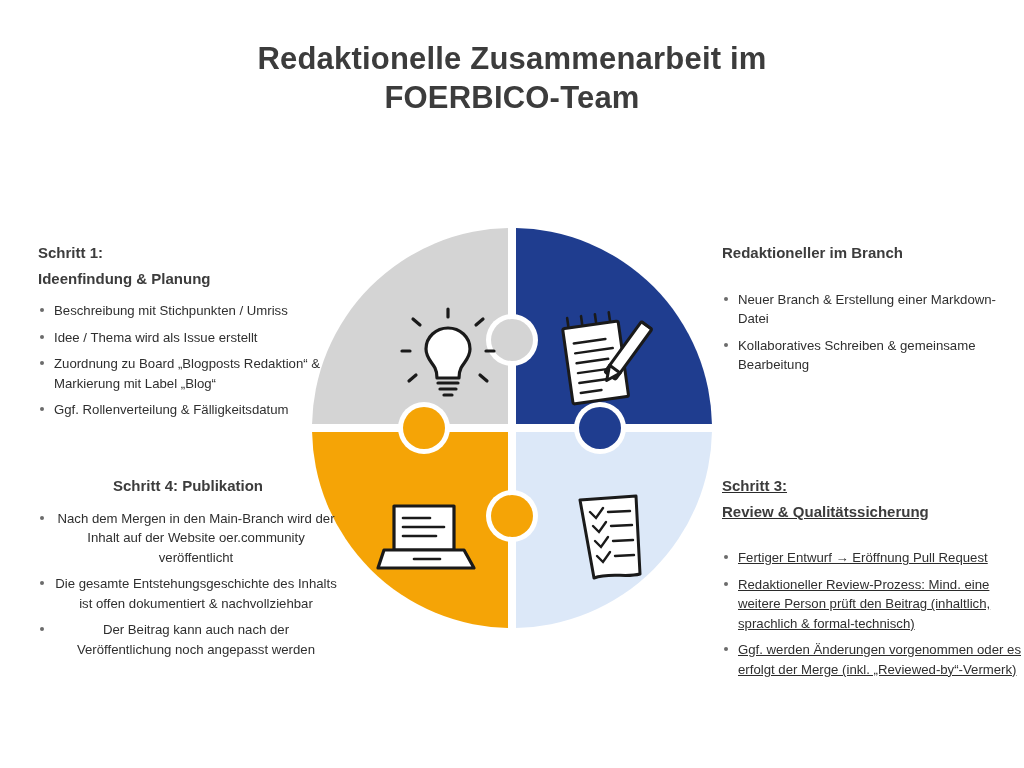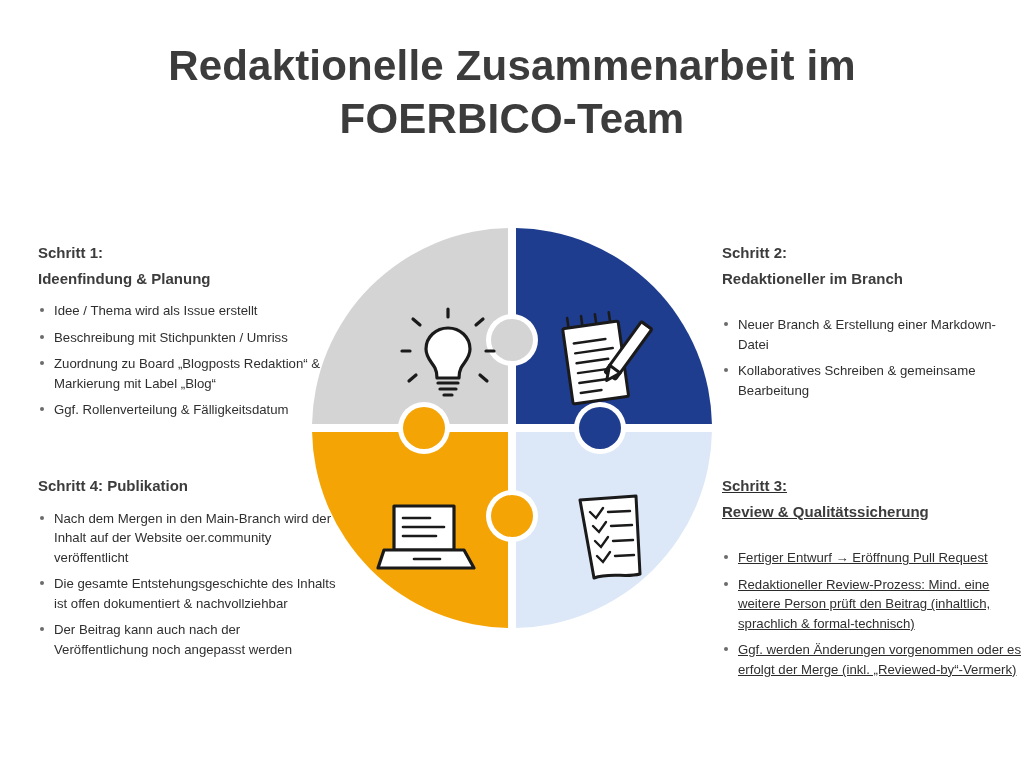--- a/index.html
+++ b/index.html
@@ -18,21 +18,21 @@
 
   
   #title-block {
     position: absolute;
     top: 40px;
     left: 0;
     width: 1024px;
     text-align: center;
   }
   #title-block .line {
-    font-size: 42px;
+    font-size: 31px;
     font-weight: bold;
     color: #3c3c3c;
     line-height: 1.25;
     letter-spacing: 0.2px;
   }
 
   
   #puzzle {
     position: absolute;
     left: 312px;
@@ -71,21 +71,21 @@
     left: 2px;
     top: 7px;
     width: 4px;
     height: 4px;
     border-radius: 50%;
     background: #6b6b6b;
   }
 
   #step1 { left: 38px;  top: 240px; width: 300px; }
   #step2 { left: 722px; top: 240px; width: 300px; }
-  #step4 { left: 38px;  top: 473px; width: 300px; }
+  #step4 { left: 38px;  top: 473px; width: 300px; text-align: center; }
   #step3 { left: 722px; top: 473px; width: 300px; text-decoration: underline; }
 
   #step2 .step-list, #step3 .step-list { margin-top: 24px; }
 </style>
 </head>
 <body>
 
 <div id="title-block">
   <div class="line">Redaktionelle Zusammenarbeit im</div>
   <div class="line">FOERBICO-Team</div>
@@ -222,29 +222,28 @@
         <path d="M41 60 L60 59"></path>
       </g>
     </g>
   </svg>
 </div>
 
 <div class="step-block" id="step1">
   <div class="step-heading">Schritt 1:</div>
   <div class="step-heading">Ideenfindung &amp; Planung</div>
   <ul class="step-list">
+    <li>Beschreibung mit Stichpunkten / Umriss</li>
     <li>Idee / Thema wird als Issue erstellt</li>
-    <li>Beschreibung mit Stichpunkten / Umriss</li>
     <li>Zuordnung zu Board „Blogposts Redaktion“ &amp; Markierung mit Label „Blog“</li>
     <li>Ggf. Rollenverteilung &amp; Fälligkeitsdatum</li>
   </ul>
 </div>
 
 <div class="step-block" id="step2">
-  <div class="step-heading">Schritt 2:</div>
   <div class="step-heading">Redaktioneller im Branch</div>
   <ul class="step-list">
     <li>Neuer Branch &amp; Erstellung einer Markdown-Datei</li>
     <li>Kollaboratives Schreiben &amp; gemeinsame Bearbeitung</li>
   </ul>
 </div>
 
 <div class="step-block" id="step4">
   <div class="step-heading">Schritt 4: Publikation</div>
   <ul class="step-list">

